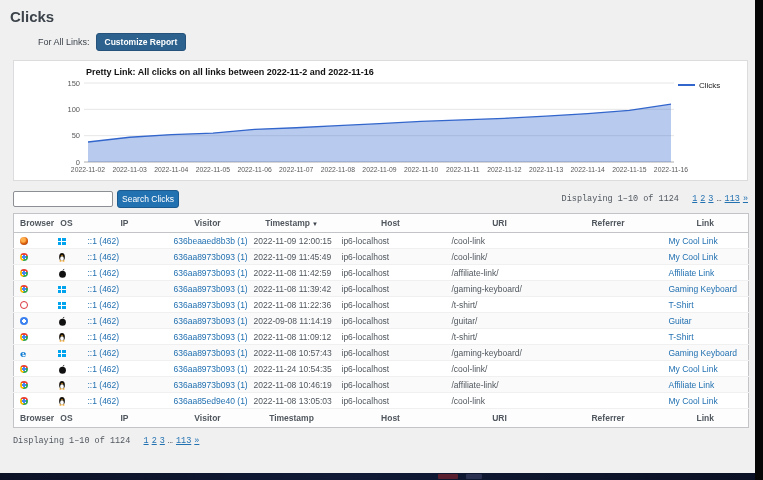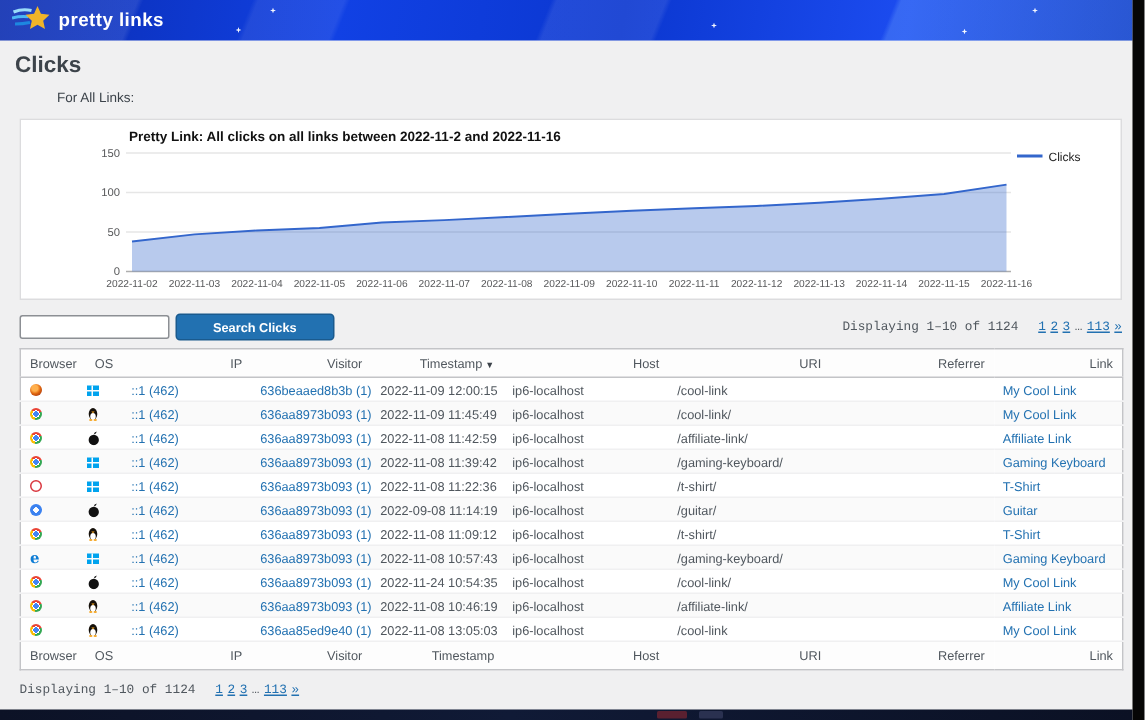--- a/index.html
+++ b/index.html
@@ -23,41 +23,41 @@
   .sparkle { position:absolute; width:4px; height:4px; background:#fff; opacity:0.95;
     clip-path:polygon(50% 0,62% 38%,100% 50%,62% 62%,50% 100%,38% 62%,0 50%,38% 38%); }
 
   .content { position:relative; width:672px; }
   h1.page-title { margin:8px 0 0 10px; font-size:15px; font-weight:600; color:#3c434a; }
   .report-row { display:flex; align-items:center; gap:6px; margin:8px 0 0 10px; }
   .report-label { font-size:9px; color:#3c434a;padding-left:28px; }
   .btn-dark { background:#2d628f; color:#fff; border:1px solid #24527a; border-radius:3px;
     font-size:8.5px; font-weight:bold; padding:3px 8px; cursor:pointer; font-family:inherit; }
   .btn-blue { background:#2271b1; color:#fff; border:1px solid #1a5a8e; border-radius:3px;
-    font-size:8.5px; font-weight:bold; padding:3px 24px; cursor:pointer; font-family:inherit; }
+    font-size:8.5px; font-weight:normal; padding:3px 4px; cursor:pointer; font-family:inherit; }
 
   
   .chart-panel { position:relative; margin:9px 7px 0 13px; width:735px; height:121px;
     background:#fff; border:1px solid #dcdcde; }
   .chart-title { position:absolute; left:72px; top:6px; font-size:9px; font-weight:bold; color:#111; }
   .chart-svg { position:absolute; left:0; top:0; width:733px; height:119px; }
 
   
   .toolbar-row { display:flex; align-items:center; justify-content:space-between; margin:9px 7px 0 13px; width:735px; }
   .search-group { display:flex; align-items:center; gap:4px; }
   .search-input { width:100px; height:16px; border:1px solid #8c8f94; border-radius:2px; background:#fff;
     font-size:9px; padding:0 4px; font-family:inherit; }
   .paging { font-size:8.5px; color:#50575e; display:flex; align-items:center; gap:3px;font-family:Liberation Mono, monospace; }
   .paging a { color:#2271b1; text-decoration:underline; cursor:pointer; }
   .paging .gap { color:#50575e; }
 
   
   .clicks-table { margin:5px 7px 0 13px; width:735px; border-collapse:collapse; table-layout:fixed;
     background:#fff; border:1px solid #c3c4c7; font-size:8.5px; }
-  .clicks-table th { text-align:right; font-weight:normal; color:#50575e; padding:4px 6px;
+  .clicks-table th { text-align:center; font-weight:bold; color:#50575e; padding:4px 6px;
     border-bottom:1px solid #c3c4c7; background:#fdfdfd; height:15px; }
   .clicks-table tfoot th { border-bottom:none; border-top:1px solid #c3c4c7; }
   .clicks-table td { padding:0 6px; height:16px; color:#50575e; border-bottom:1px solid #f0f0f1;
     white-space:nowrap; overflow:hidden; }
   .clicks-table tbody tr:nth-child(even) td { background:#fafafa; }
   .clicks-table td a { color:#2271b1; text-decoration:none; cursor:pointer; }
   .sort-arrow { font-size:6px; color:#3c434a; margin-left:2px; }
 
   .bottom-row { display:flex; align-items:center; justify-content:space-between; margin:8px 7px 0 13px; width:735px; }
 
@@ -74,42 +74,27 @@
   .os-windows { display:inline-block; width:8px; height:7px; vertical-align:middle; background-color:#00a3ee;
     background-image:linear-gradient(#fdfdfd,#fdfdfd),linear-gradient(#fdfdfd,#fdfdfd);
     background-size:1px 100%,100% 1px; background-position:center center; background-repeat:no-repeat; }
   .os-svg { display:inline-block; vertical-align:middle; }
 </style>
 </head>
 <body>
 
 <div class="stage">
 
-  <div class="banner">
-    <div class="logo">
-      <svg width="26" height="19" viewBox="0 0 26 19">
-        <path d="M1 5 Q7 2.5 13 4" stroke="#9adcf9" stroke-width="2" fill="none"></path>
-        <path d="M0 9 Q6 7.5 11 8.2" stroke="#4bb8f5" stroke-width="2" fill="none"></path>
-        <path d="M2 13 Q7 13 12 12" stroke="#1d87e0" stroke-width="2" fill="none"></path>
-        <path d="M17 1 L19.3 6.2 L25 6.9 L20.8 10.8 L22 16.4 L17 13.5 L12 16.4 L13.2 10.8 L9 6.9 L14.7 6.2 Z" fill="#f0b429"></path>
-      </svg>
-      <span class="logo-text">pretty links</span>
-    </div>
-    <span class="sparkle" style="left:180px; top:5px;"></span>
-    <span class="sparkle" style="left:157px; top:18px;"></span>
-    <span class="sparkle" style="left:474px; top:15px;"></span>
-    <span class="sparkle" style="left:688px; top:5px;"></span>
-    <span class="sparkle" style="left:641px; top:19px;"></span>
-  </div>
 
   <div class="content">
     <h1 class="page-title">Clicks</h1>
 
     <div class="report-row">
       <span class="report-label">For All Links:</span>
+      <button class="btn-dark">Customize Report</button>
     </div>
 
     <div class="chart-panel">
       <div class="chart-title">Pretty Link: All clicks on all links between 2022-11-2 and 2022-11-16</div>
       <svg class="chart-svg" id="chart-svg" viewBox="0 0 733 119">
           <line x1="70" x2="660" y1="101" y2="101" stroke="#aeaeae" stroke-width="1"></line>
           <text x="66" y="103.5" text-anchor="end" font-size="7.5" fill="#58595b" font-family="Liberation Sans, sans-serif">0</text>
           <line x1="70" x2="660" y1="74.66666666666667" y2="74.66666666666667" stroke="#e6e6e6" stroke-width="1"></line>
           <text x="66" y="77.16666666666667" text-anchor="end" font-size="7.5" fill="#58595b" font-family="Liberation Sans, sans-serif">50</text>
           <line x1="70" x2="660" y1="48.333333333333336" y2="48.333333333333336" stroke="#e6e6e6" stroke-width="1"></line>

